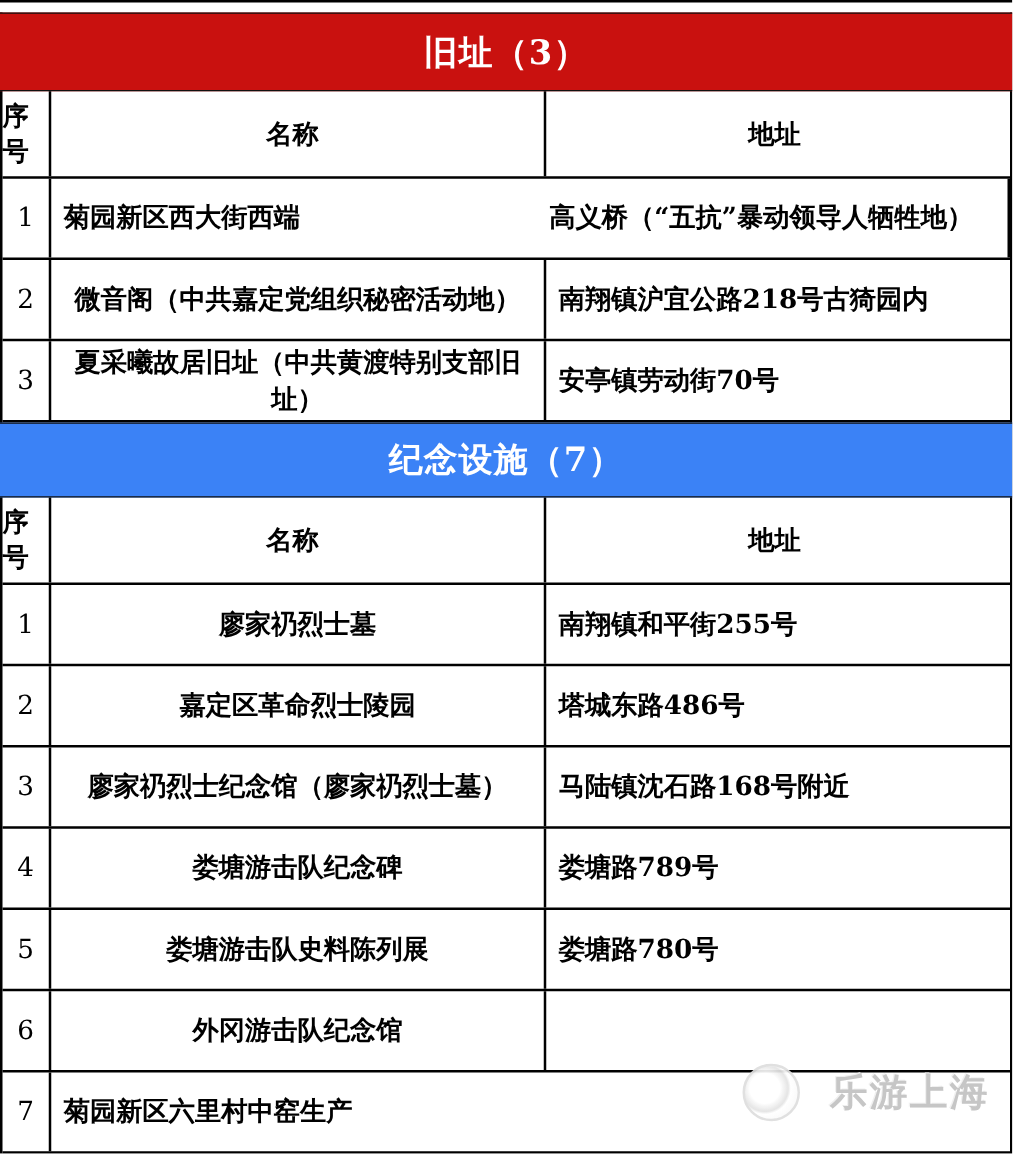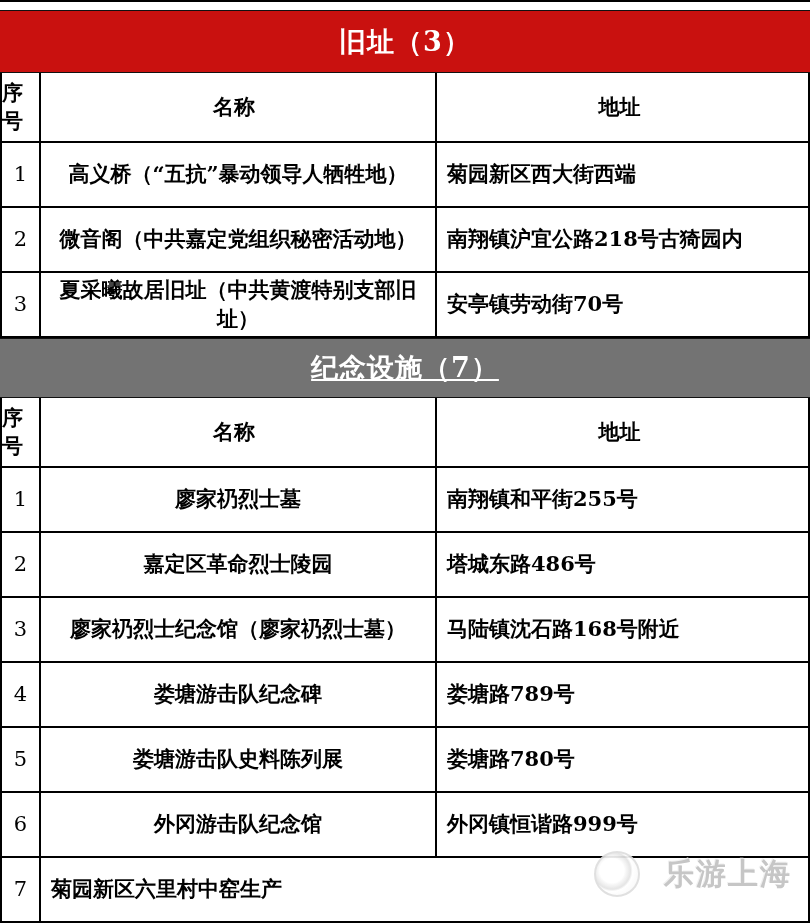--- a/index.html
+++ b/index.html
@@ -56,35 +56,35 @@
     <div class="band red" style="background: rgb(201, 17, 15);">
       <span>旧址（3）</span>
     </div>
     <div class="row hdr">
       <div class="cell c1">序号</div>
       <div class="cell c2">名称</div>
       <div class="cell c3">地址</div>
     </div>
     <div class="row body-row">
       <div class="cell c1 num">1</div>
+      <div class="cell c3">菊园新区西大街西端</div>
       <div class="cell c2">高义桥（“五抗”暴动领导人牺牲地）</div>
-      <div class="cell c3">菊园新区西大街西端</div>
     </div>
     <div class="row body-row">
       <div class="cell c1 num">2</div>
       <div class="cell c2">微音阁（中共嘉定党组织秘密活动地）</div>
       <div class="cell c3">南翔镇沪宜公路218号古猗园内</div>
     </div>
     <div class="row body-row">
       <div class="cell c1 num">3</div>
       <div class="cell c2">夏采曦故居旧址（中共黄渡特别支部旧址）</div>
       <div class="cell c3">安亭镇劳动街70号</div>
     </div>
 
-    <div class="band teal" style="background: #737373; text-decoration: underline;">
+    <div class="band teal" style="background: #3b82f6;">
       <span>纪念设施（7）</span>
     </div>
     <div class="row hdr">
       <div class="cell c1">序号</div>
       <div class="cell c2">名称</div>
       <div class="cell c3">地址</div>
     </div>
     <div class="row body-row">
       <div class="cell c1 num">1</div>
       <div class="cell c2">廖家礽烈士墓</div>
@@ -106,21 +106,20 @@
       <div class="cell c3">娄塘路789号</div>
     </div>
     <div class="row body-row">
       <div class="cell c1 num">5</div>
       <div class="cell c2">娄塘游击队史料陈列展</div>
       <div class="cell c3">娄塘路780号</div>
     </div>
     <div class="row body-row">
       <div class="cell c1 num">6</div>
       <div class="cell c2">外冈游击队纪念馆</div>
-      <div class="cell c3">外冈镇恒谐路999号</div>
     </div>
     <div class="row body-row">
       <div class="cell c1 num">7</div>
       <div class="cell c3">菊园新区六里村中窑生产</div>
     </div>
 
   </div>
 
   <div class="watermark">
     <div class="wm-logo"></div>

